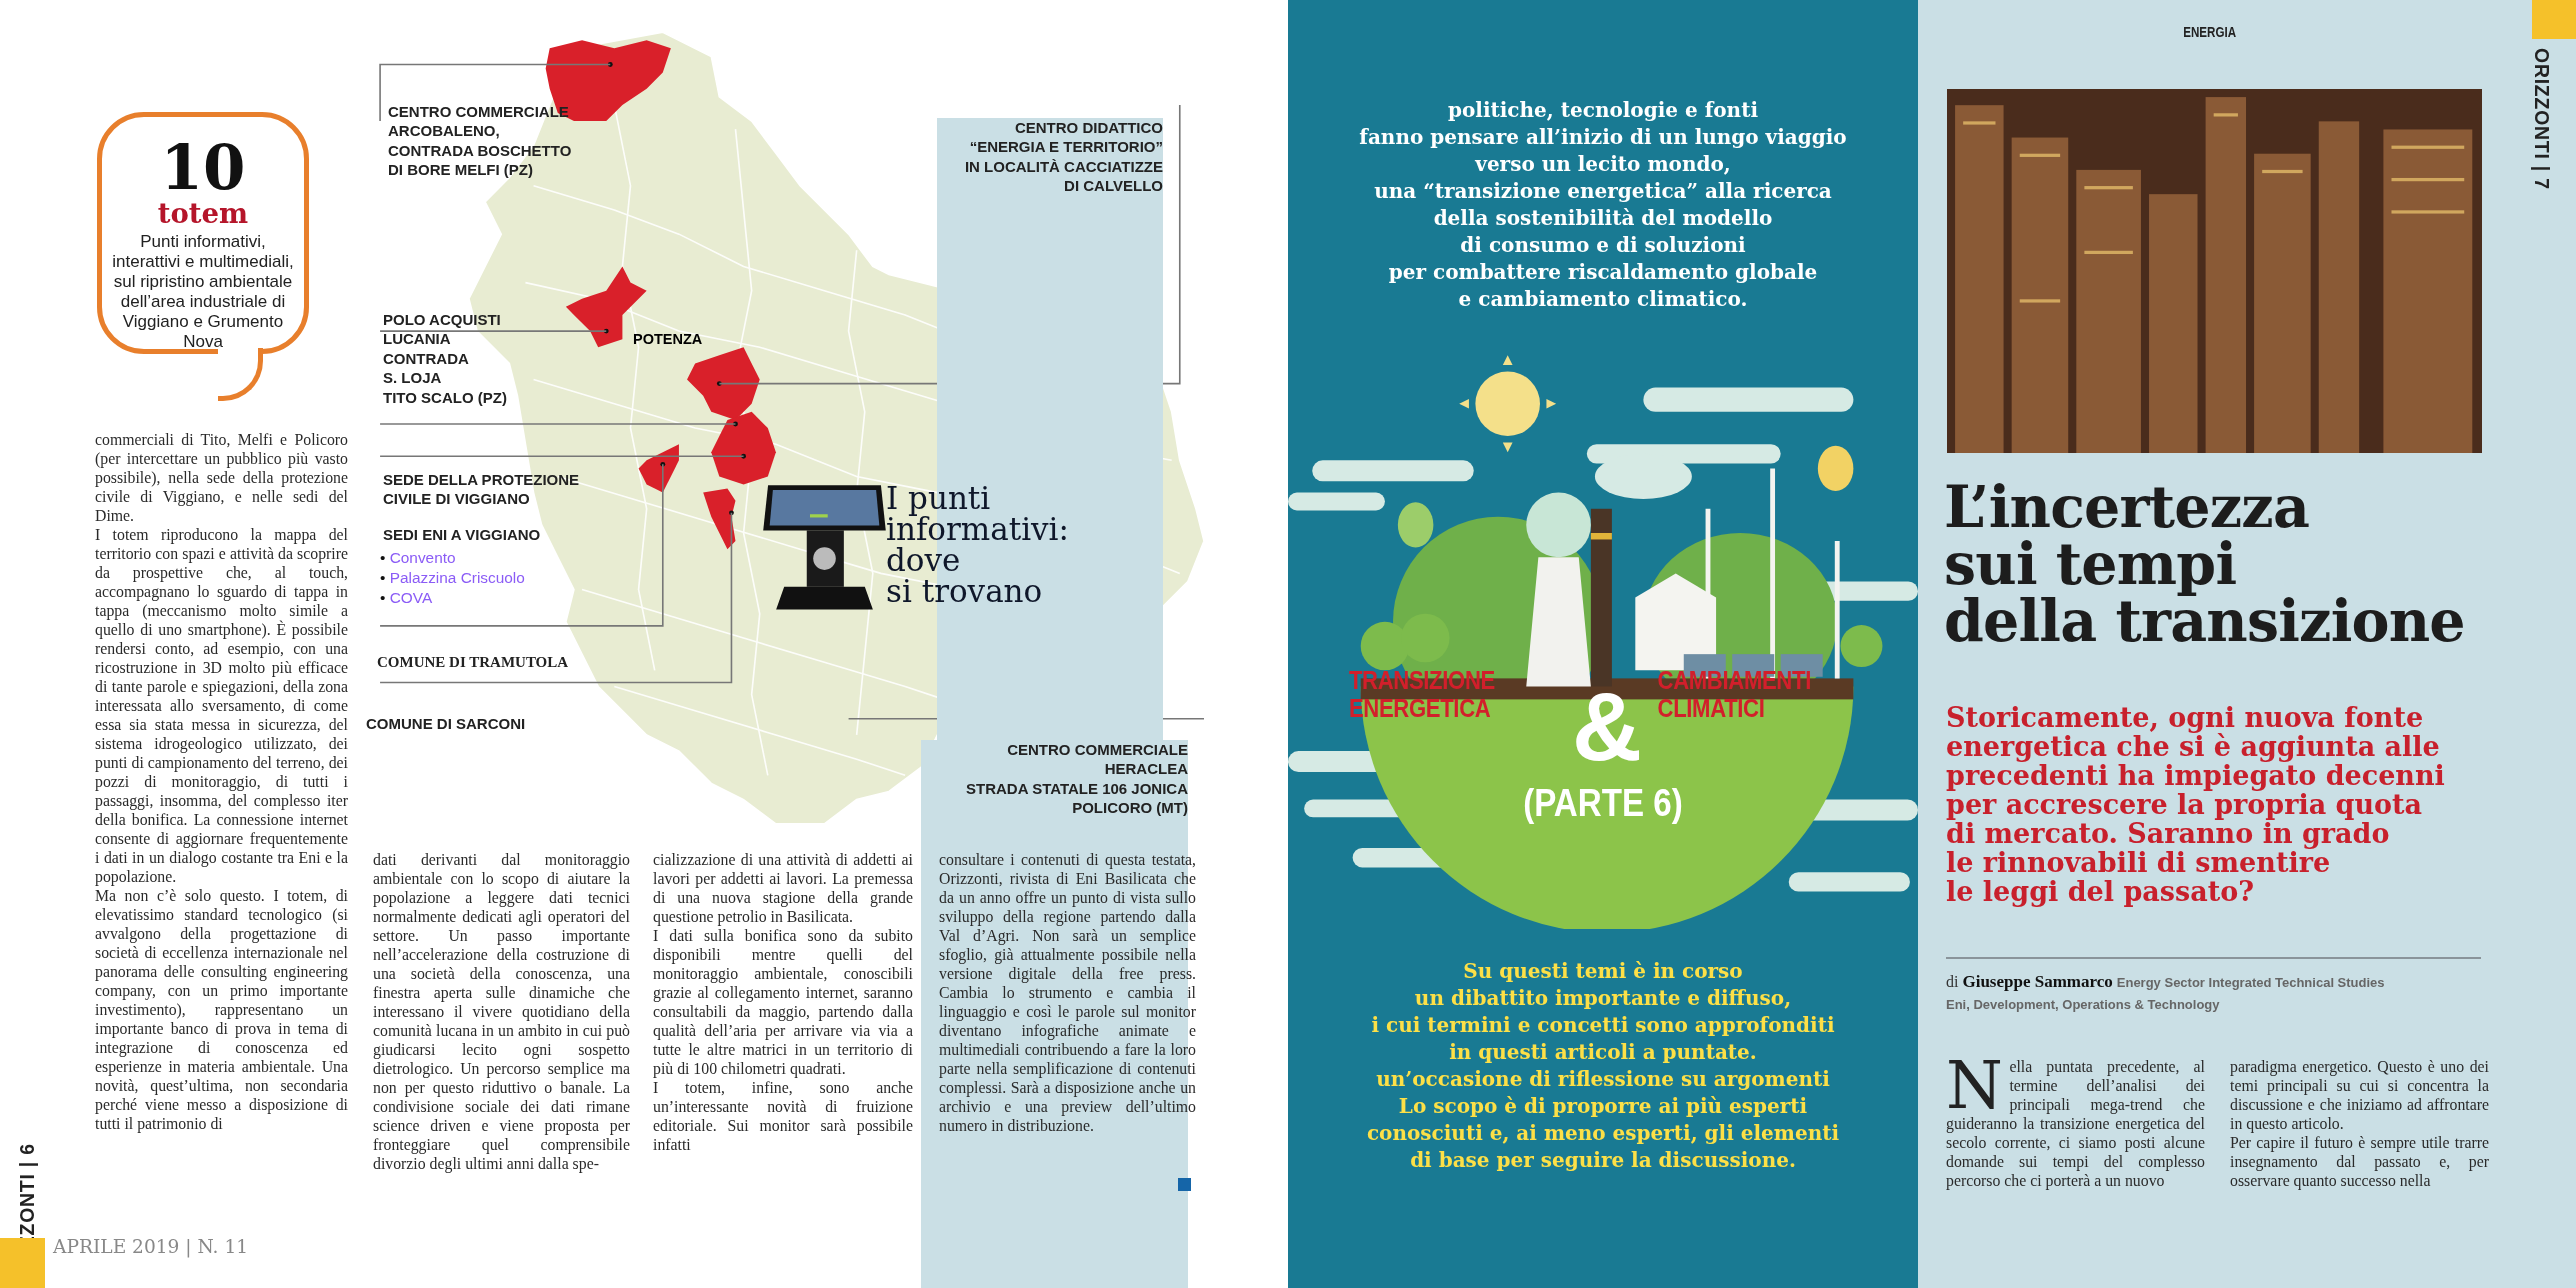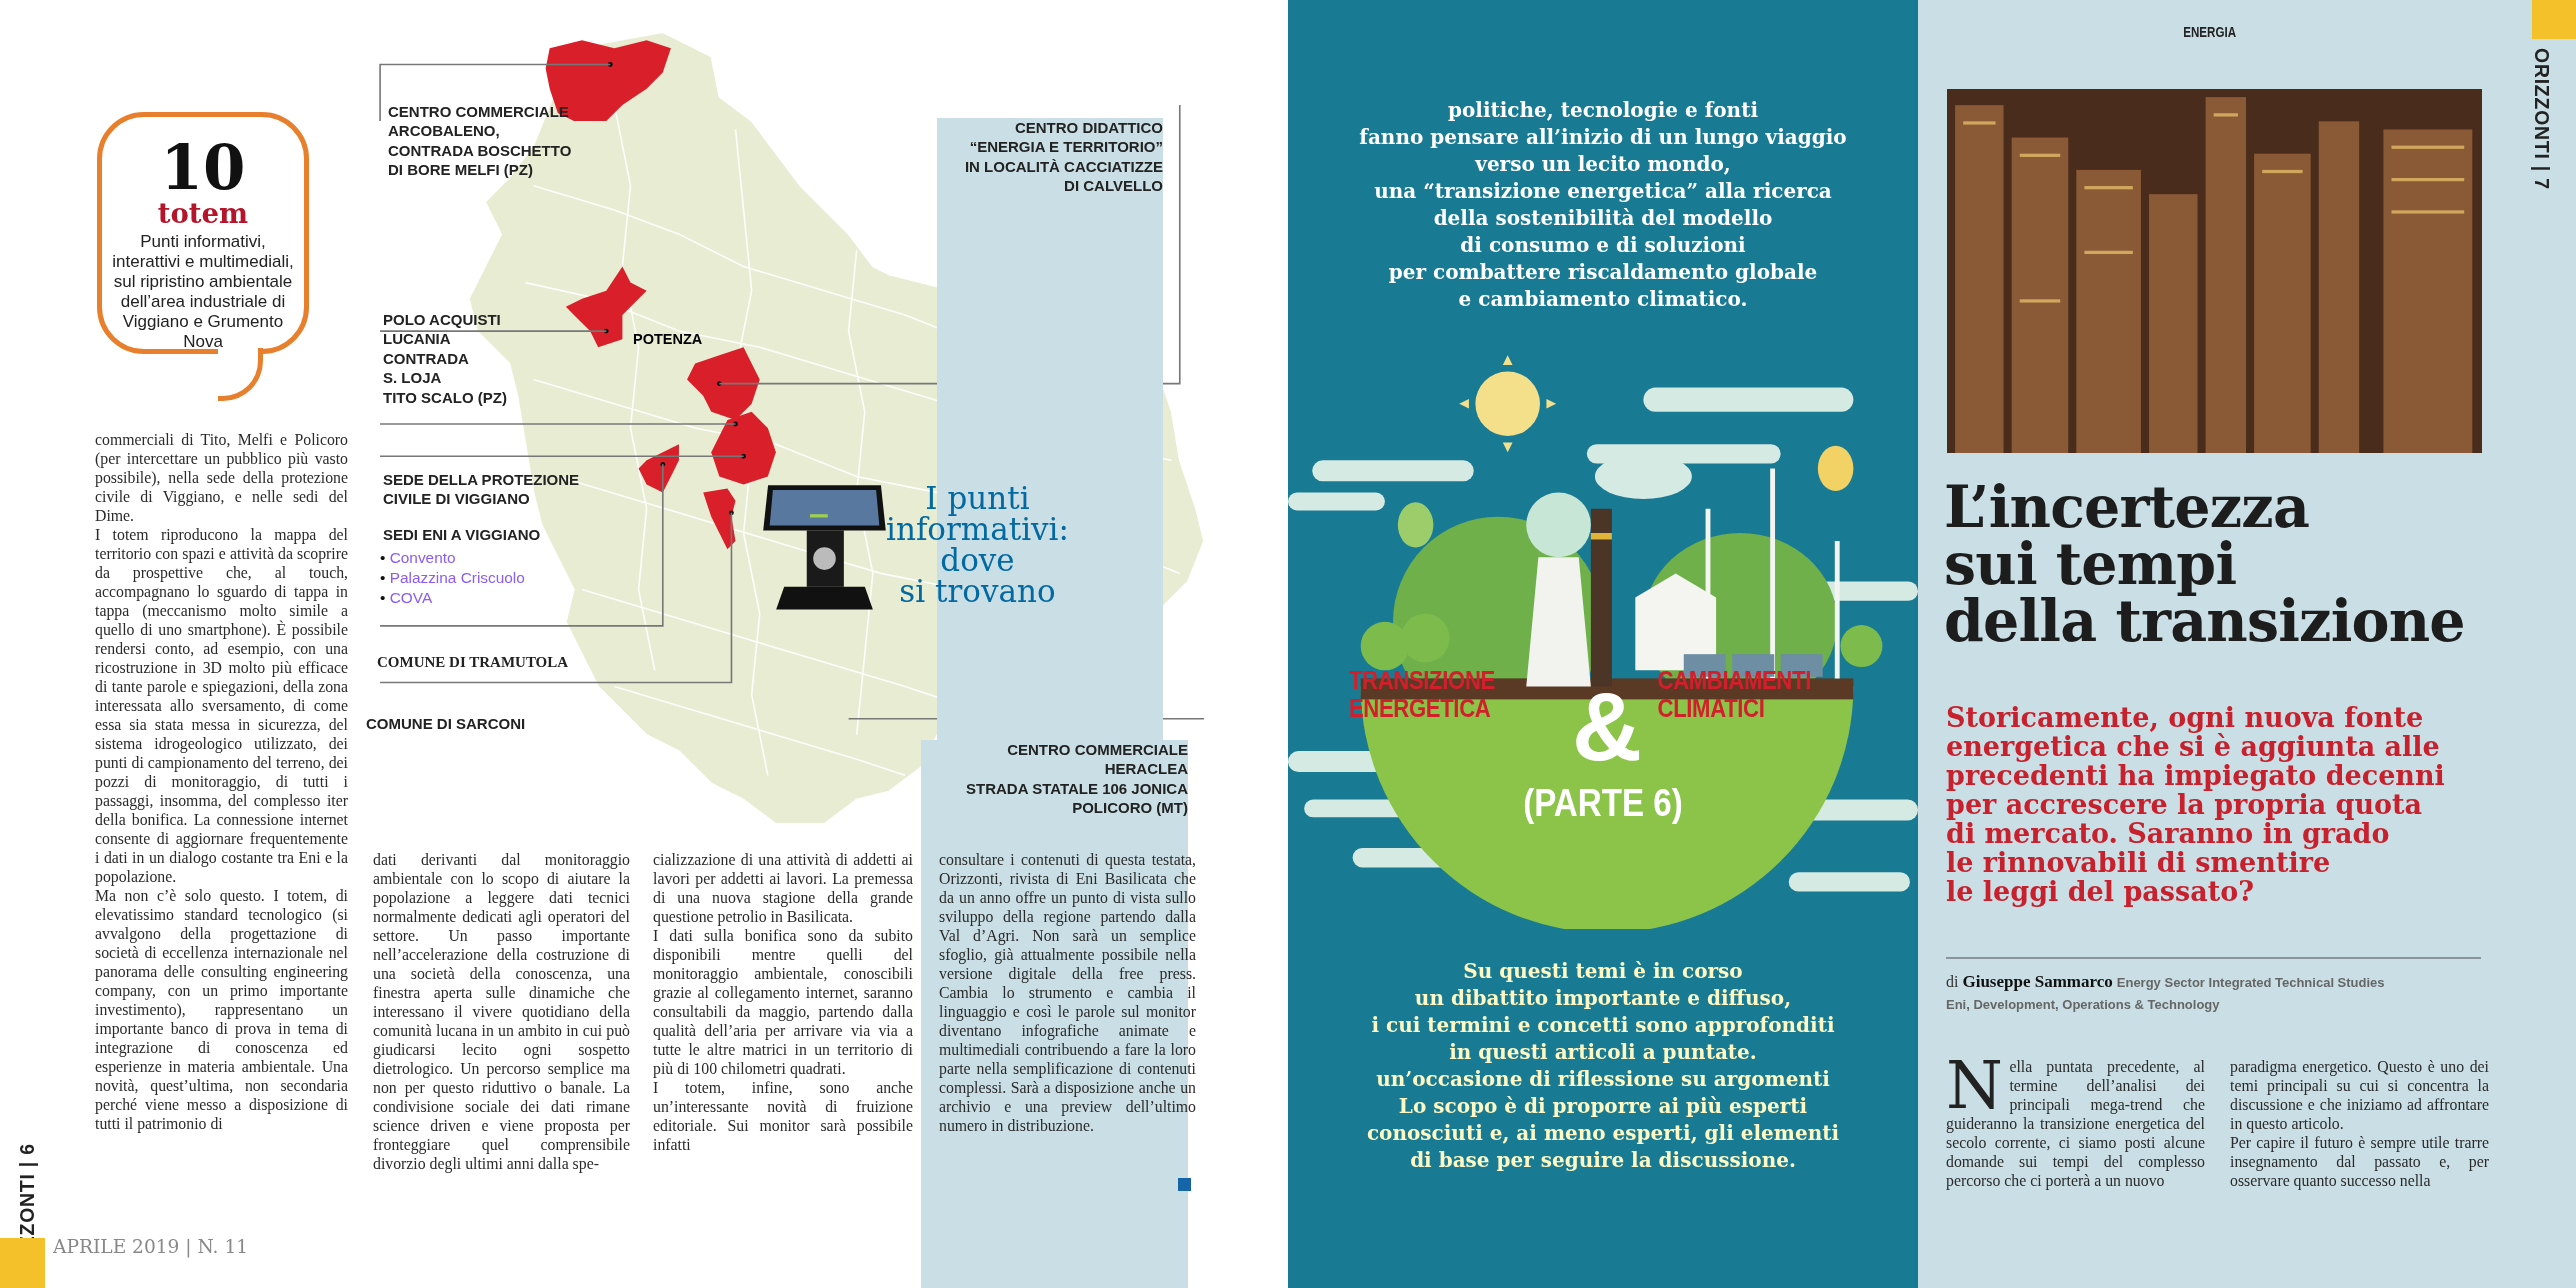--- a/index.html
+++ b/index.html
@@ -31,26 +31,26 @@
   .date-line{position:absolute;left:53px;top:1236px;font-family:"DejaVu Serif",serif;font-size:18.6px;color:#888;}
 
   
   .map{position:absolute;left:372px;top:24px;width:832px;height:808px;}
   .map svg{width:100%;height:100%;}
   .lbl{position:absolute;font-family:"Liberation Sans",sans-serif;font-weight:bold;font-size:15px;line-height:19.4px;color:#222;text-transform:uppercase;}
   .lbl.right{text-align:right;}
   .city{position:absolute;font-family:"Liberation Sans",sans-serif;font-weight:bold;font-size:14.5px;color:#000000;}
   .bullets{position:absolute;left:380px;top:548px;font-family:"Liberation Sans",sans-serif;font-size:15.4px;line-height:20px;color:#8b5cf6;}
   .bullets div::before{content:"• ";color:#111;}
-  .map-title{position:absolute;left:886px;top:483px;font-family:"DejaVu Serif",serif;font-size:31px;line-height:31px;color:#0369a1;text-align:center;}
+  .map-title{position:absolute;left:886px;top:483px;font-family:"DejaVu Serif",serif;font-size:31px;line-height:31px;color:#0f172a;}
   .totem-img{position:absolute;left:760px;top:482px;width:129px;height:129px;}
 
   
   .teal-intro{position:absolute;left:0;top:97px;width:630px;text-align:center;color:#fff;font-family:"DejaVu Serif",serif;font-weight:bold;font-size:20px;line-height:27px;}
-  .teal-outro{position:absolute;left:0;top:958px;width:630px;text-align:center;color:#fef9c3;font-family:"DejaVu Serif",serif;font-weight:bold;font-size:20px;line-height:27px;}
+  .teal-outro{position:absolute;left:0;top:958px;width:630px;text-align:center;color:#fde047;font-family:"DejaVu Serif",serif;font-weight:bold;font-size:20px;line-height:27px;}
   .illus{position:absolute;left:0;top:347px;width:630px;height:582px;}
   .illus svg{width:100%;height:100%;}
   .globe-text{position:absolute;font-family:"Liberation Sans",sans-serif;font-weight:bold;font-size:26px;line-height:27.5px;color:#d21f2b;letter-spacing:-0.4px;transform:scaleX(0.85);}
   .amp{position:absolute;left:284px;top:671px;font-family:"Liberation Sans",sans-serif;font-weight:bold;font-size:97px;color:#fff;}
   .parte{position:absolute;left:0;width:630px;text-align:center;top:781px;font-family:"Liberation Sans",sans-serif;font-weight:bold;font-size:39px;color:#fff;transform:scaleX(0.85);}
 
   
   .energia{position:absolute;left:2170px;top:24px;font-family:"Liberation Sans",sans-serif;font-weight:bold;font-size:14.5px;color:#222;transform:scaleX(0.8);transform-origin:right;}
   .yellow-tab-right{position:absolute;left:2532px;top:0;width:44px;height:39px;background:#f5c12a;}
   .folio-right{position:absolute;left:2529px;top:48px;width:24px;height:113px;}

